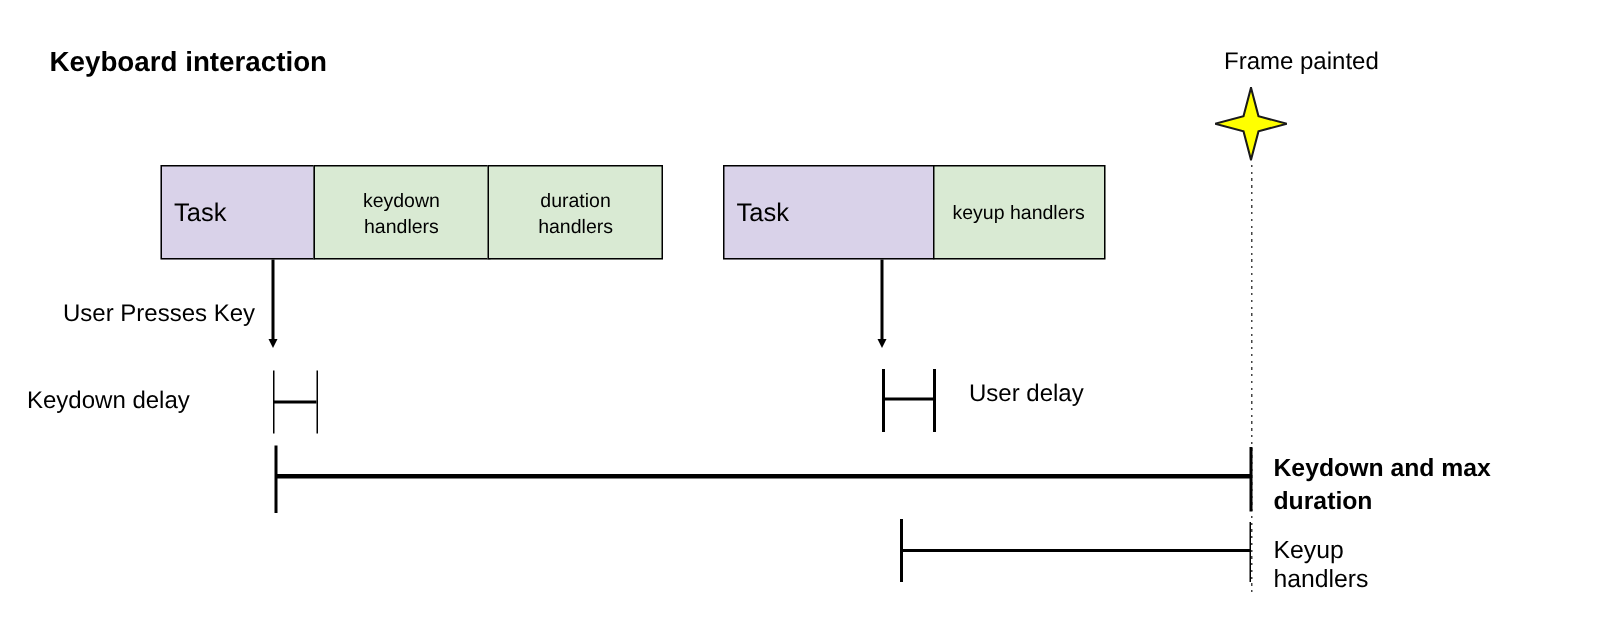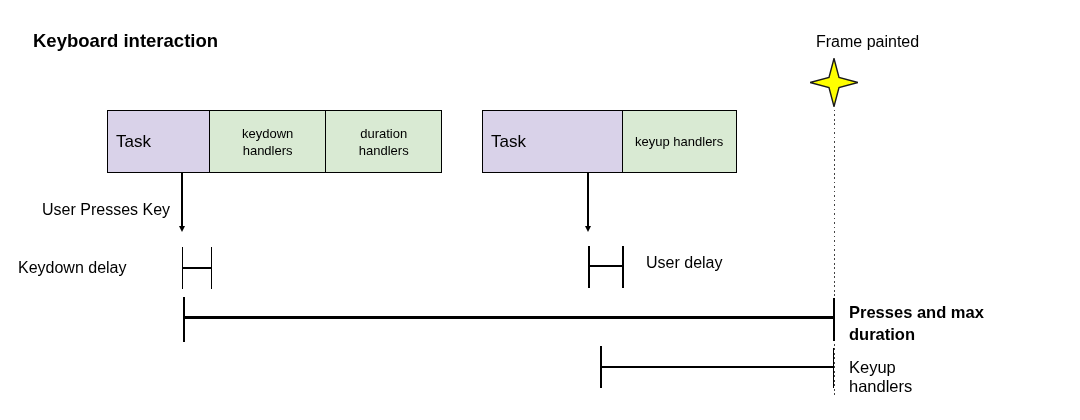--- a/index.html
+++ b/index.html
@@ -112,21 +112,21 @@
     <div class="vline" style="left:622.3px; top:246px; height:42px"></div>
     <div class="hline" style="left:588.5px; top:265.3px; width:34px"></div>
   </div>
   <div class="label" style="left:646px; top:254px">User delay</div>
 
   <div>
     <div class="vline thick" style="left:182.8px; top:297px; height:45px; width:2.5px"></div>
     <div class="hline thick" style="left:183.5px; top:316.3px; width:650px; height:2.5px"></div>
     <div class="vline thick" style="left:832.6px; top:298px; height:43px; width:2.5px"></div>
   </div>
-  <div class="dur-label bold" style="left:849px; top:302px">Presses and max duration</div>
+  <div class="dur-label bold" style="left:849px; top:302px">Keydown and max duration</div>
 
   <div>
     <div class="vline" style="left:600.4px; top:346px; height:42px"></div>
     <div class="hline" style="left:601px; top:366.3px; width:233px"></div>
     <div class="vline" style="left:833px; top:348px; height:40px"></div>
   </div>
   <div class="dur-label" style="left:849px; top:358px">Keyup handlers</div>
 
 </div>
 

